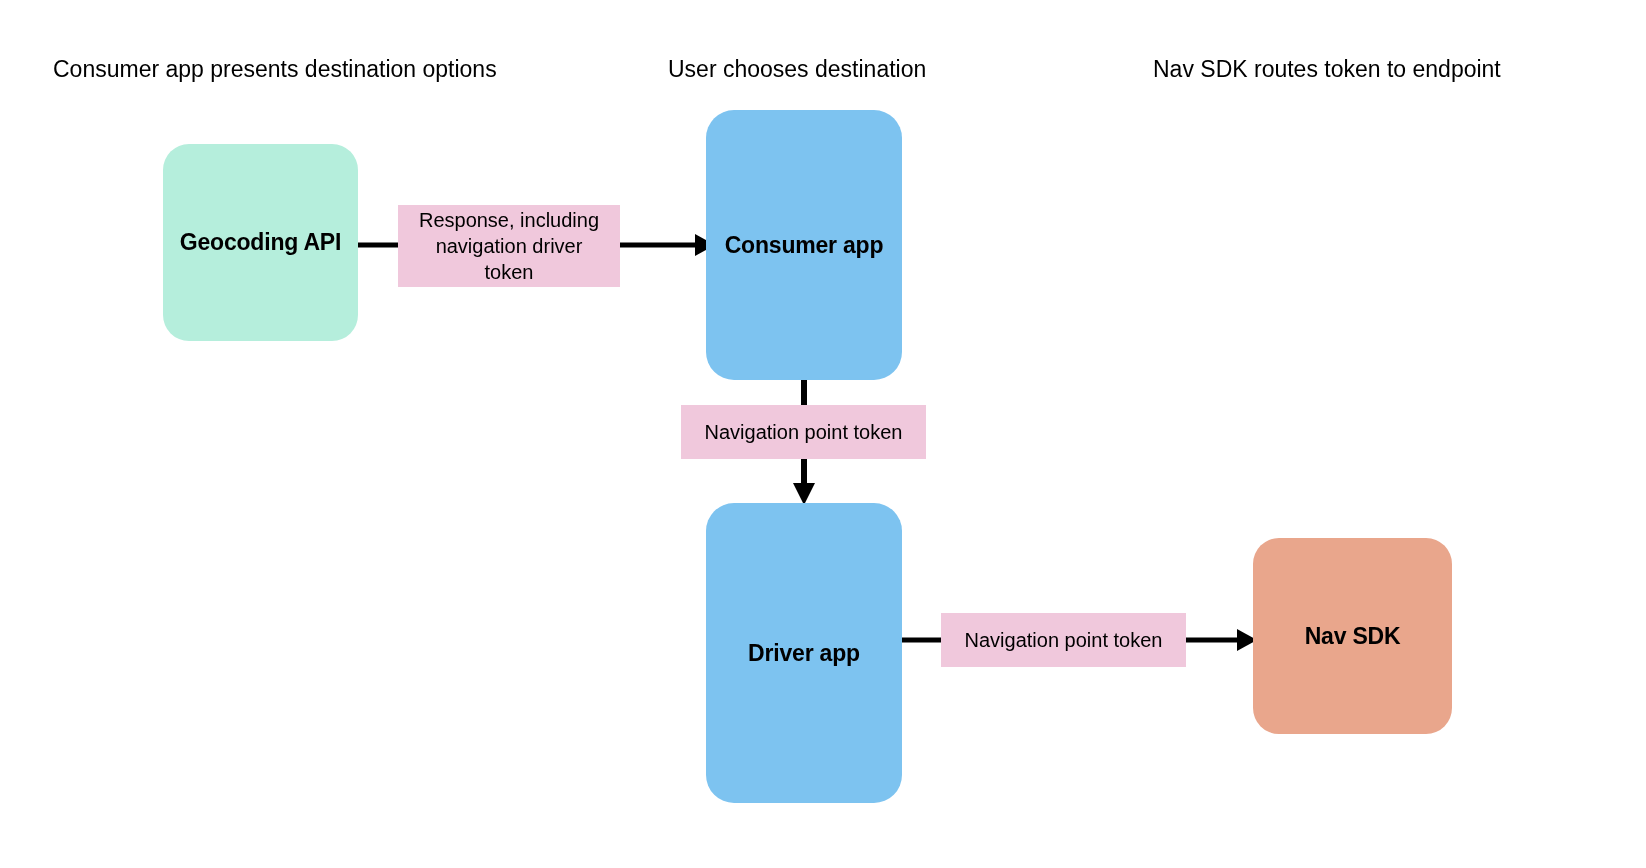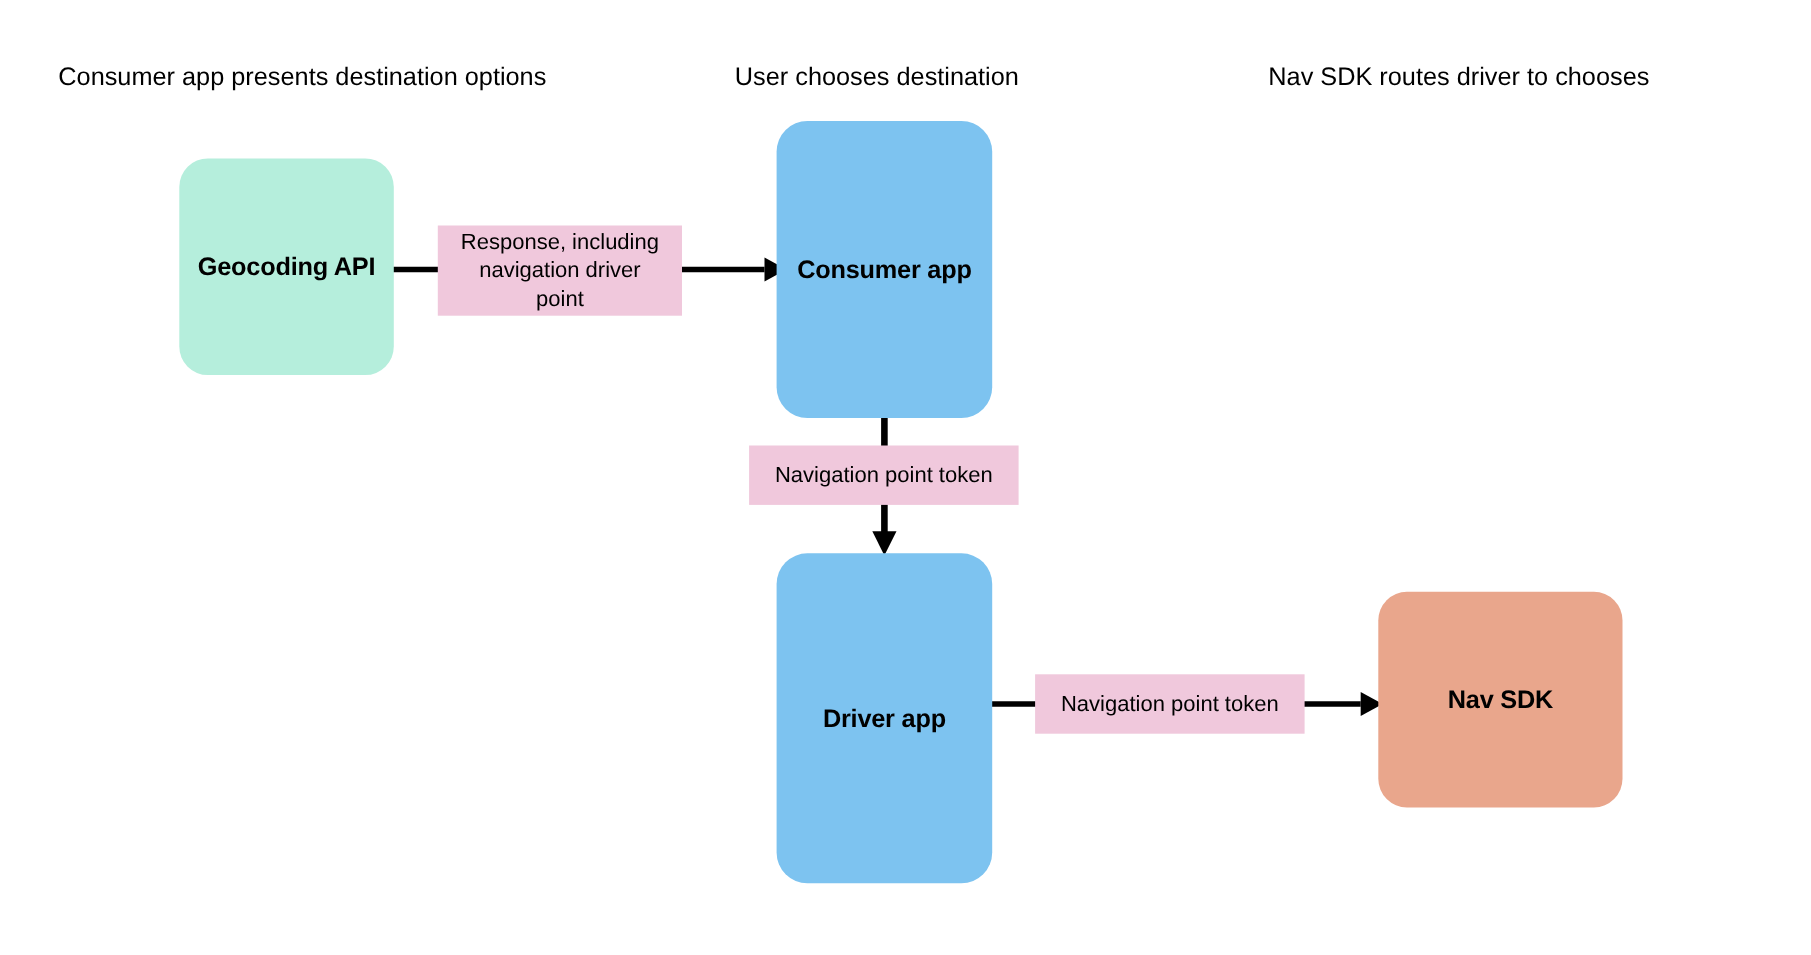--- a/index.html
+++ b/index.html
@@ -72,21 +72,21 @@
 </style>
 </head>
 <body>
 
 <div id="canvas">
 
   <div class="col-heading" style="left:53px; top:55px;">Consumer app presents destination options</div>
 
   <div class="col-heading" style="left:668px; top:55px;">User chooses destination</div>
 
-  <div class="col-heading" style="left:1153px; top:55px;">Nav SDK routes driver to chooses</div>
+  <div class="col-heading" style="left:1153px; top:55px;">Nav SDK routes token to endpoint</div>
 
   <div class="connector" style="left:355px; top:231px; width:360px; height:28px;">
     <svg width="360" height="28" viewBox="0 0 360 28">
       <line x1="0" y1="14" x2="340" y2="14" stroke="#000000" stroke-width="5"></line>
       <polygon points="340,3 360,14 340,25" fill="#000000"></polygon>
     </svg>
   </div>
 
   <div class="connector" style="left:790px; top:373px; width:28px; height:132px;">
     <svg width="28" height="132" viewBox="0 0 28 132">
@@ -107,26 +107,26 @@
   </div>
 
   <div class="node" style="left:163px; top:144px; width:195px; height:197px; background:#B5EEDC; border-radius:26px;">
     <span class="node-label">Geocoding API</span>
   </div>
 
   <div class="node" style="left:706px; top:503px; width:196px; height:300px; background:#7DC3F0; border-radius:28px;">
     <span class="node-label">Driver app</span>
   </div>
 
-  <div class="node" style="left:1253px; top:538px; width:222px; height:196px; background:#E9A68C; border-radius:26px;">
+  <div class="node" style="left:1253px; top:538px; width:199px; height:196px; background:#E9A68C; border-radius:26px;">
     <span class="node-label">Nav SDK</span>
   </div>
 
   <div class="edge-label" style="left:398px; top:205px; width:222px; height:82px; background:#F0C8DC;">
-    <span class="edge-label-text"><span>Response, including</span><br><span>navigation driver</span><br><span>point</span></span>
+    <span class="edge-label-text"><span>Response, including</span><br><span>navigation driver</span><br><span>token</span></span>
   </div>
 
   <div class="edge-label" style="left:681px; top:405px; width:245px; height:54px; background:#F0C8DC;">
     <span class="edge-label-text">Navigation point token</span>
   </div>
 
   <div class="edge-label" style="left:941px; top:613px; width:245px; height:54px; background:#F0C8DC;">
     <span class="edge-label-text">Navigation point token</span>
   </div>
 

